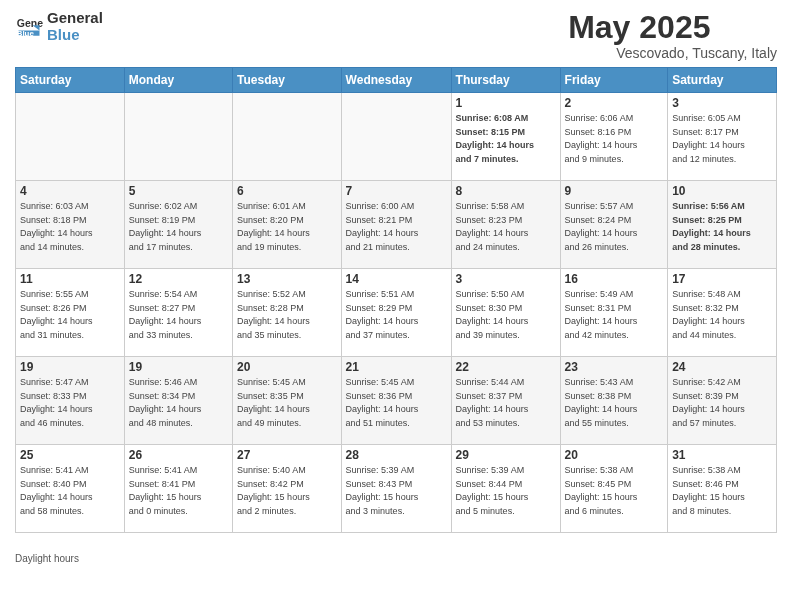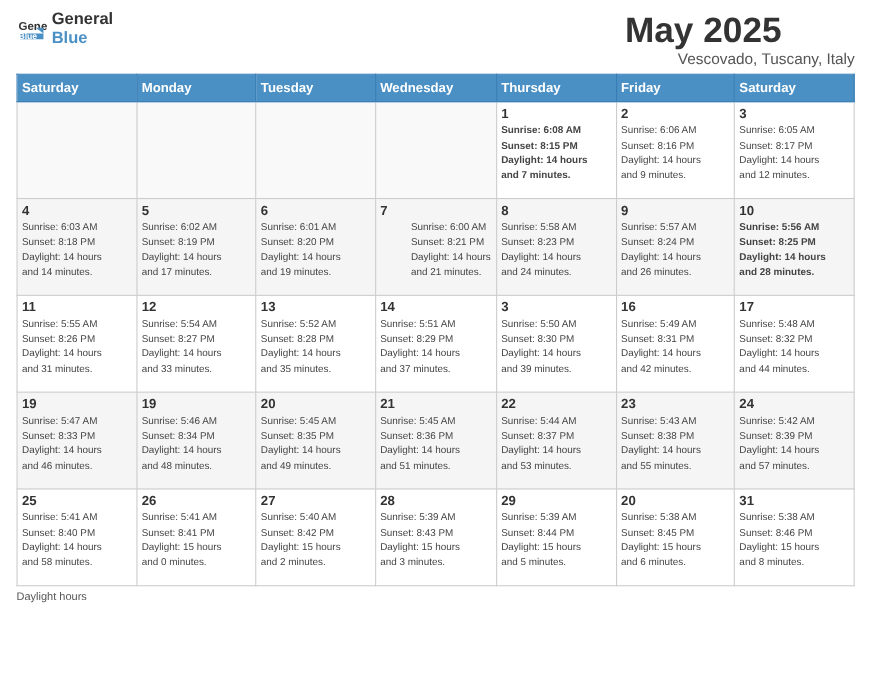--- a/index.html
+++ b/index.html
@@ -80,21 +80,21 @@
       color: #333;
       display: block;
       margin-bottom: 2px;
     }
     .day-info {
       font-size: 9px;
       color: #444;
       line-height: 1.5;
     }
     .footer {
-      margin-top: 4px;
+      margin-top: 20px;
       font-size: 10px;
       color: #555;
     }
   </style>
 </head>
 <body>
 
 <div class="page">
   <div class="header-top">
     <div class="logo">
@@ -172,21 +172,21 @@
           </td>
           <td>
             <span class="day-number">6</span>
             <div class="day-info" style="white-space: pre-line;">Sunrise: 6:01 AM
 Sunset: 8:20 PM
 Daylight: 14 hours
 and 19 minutes.</div>
           </td>
           <td>
             <span class="day-number">7</span>
-            <div class="day-info" style="white-space: pre-line; margin-left: 28px;">Sunrise: 6:00 AM
+            <div class="day-info" style="white-space: pre-line;">Sunrise: 6:00 AM
 Sunset: 8:21 PM
 Daylight: 14 hours
 and 21 minutes.</div>
           </td>
           <td>
             <span class="day-number">8</span>
             <div class="day-info" style="white-space: pre-line;">Sunrise: 5:58 AM
 Sunset: 8:23 PM
 Daylight: 14 hours
 and 24 minutes.</div>

